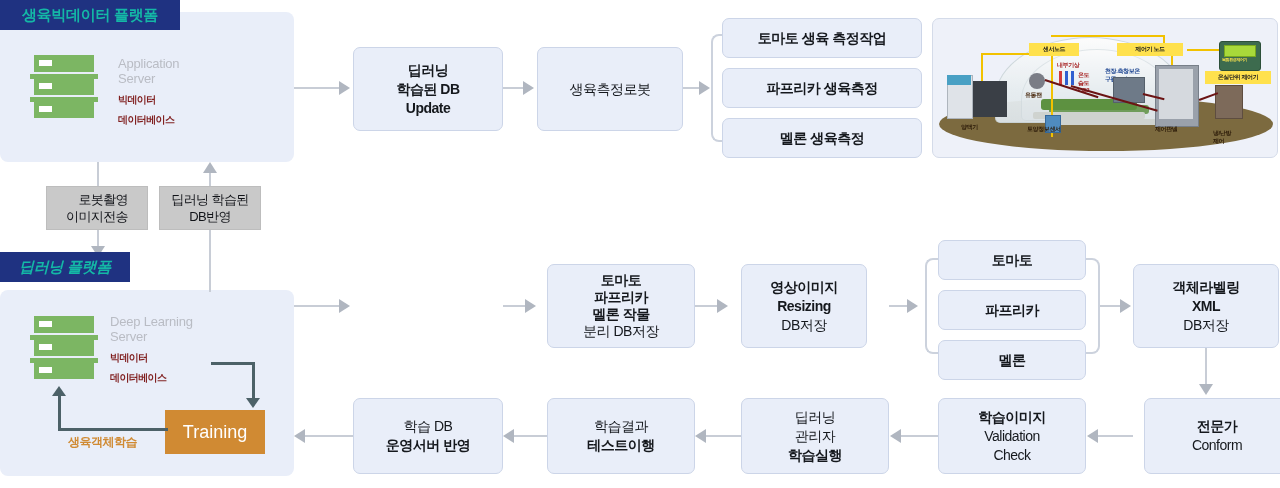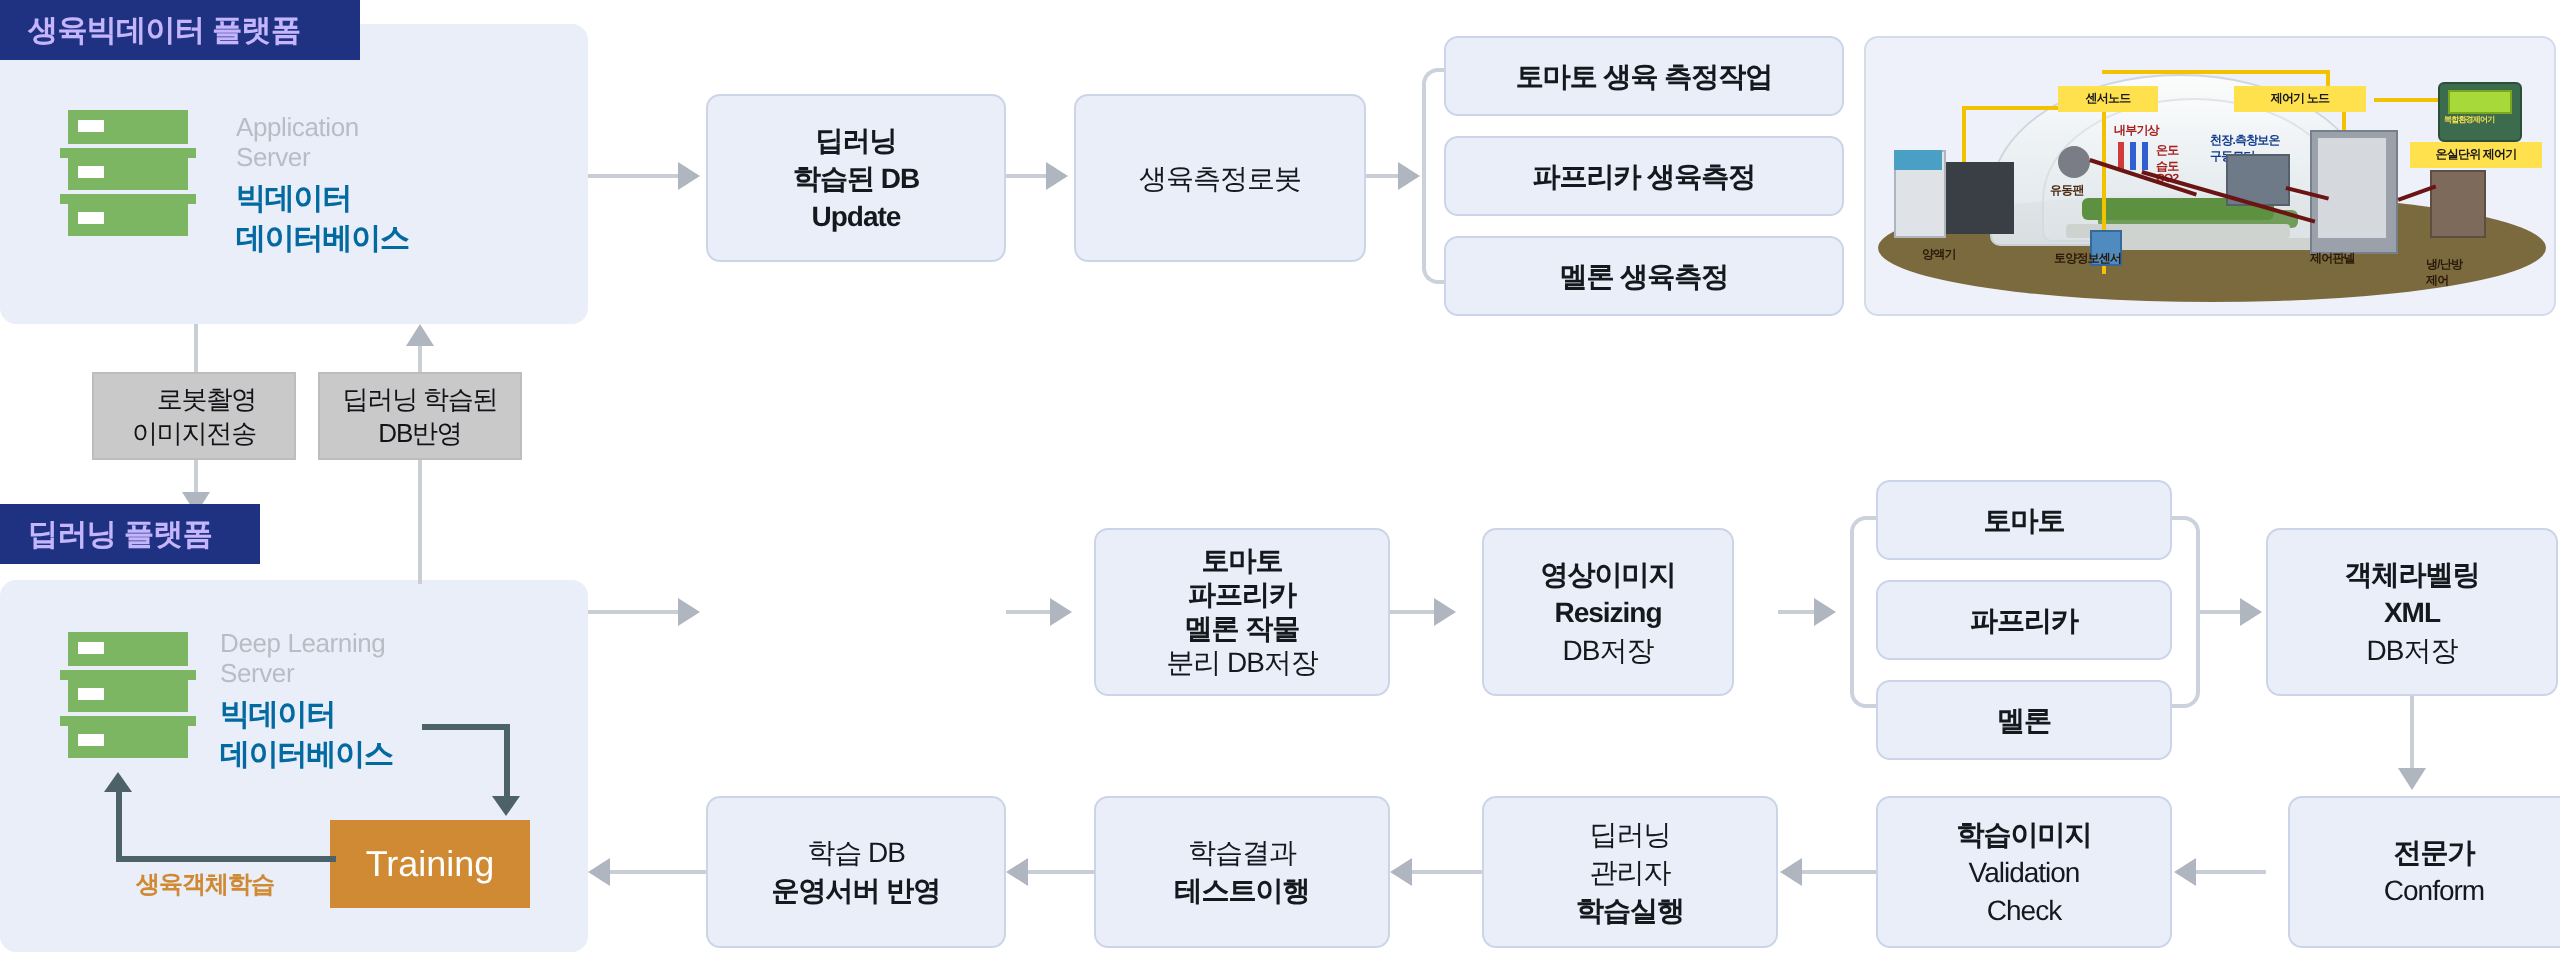--- a/index.html
+++ b/index.html
@@ -21,27 +21,27 @@
   
   .platform-panel {
     position: absolute;
     background: #e9eef9;
     border-radius: 8px;
     box-sizing: border-box;
   }
   .platform-header {
     position: absolute;
     background: #1f3281;
-    color: #c4b5fd;
+    color: #14b8a6;
     font-weight: bold;
     font-size: 15px;
     letter-spacing: -0.3px;
     display: flex;
     align-items: center;
-    justify-content: flex-start;
+    justify-content: center;
     padding: 0 14px;
     box-sizing: border-box;
     z-index: 5;
   }
 
   
   .server-icon {
     position: absolute;
     width: 68px;
     height: 64px;
@@ -73,22 +73,22 @@
   .server-label-sub {
     position: absolute;
     color: #b9bcc4;
     font-size: 13px;
     line-height: 15px;
     letter-spacing: -0.2px;
     white-space: pre-line;
   }
   .server-label-main {
     position: absolute;
-    color: #0369a1;
-    font-size: 15px;
+    color: #7f1d1d;
+    font-size: 10px;
     font-weight: bold;
     line-height: 20px;
     letter-spacing: -0.6px;
     white-space: pre-line;
   }
 
   
   .training-box {
     position: absolute;
     background: #d08a33;
@@ -284,21 +284,21 @@
     <div class="rack" style="top:46px;">
         <div class="led"></div>
       </div>
   </div>
   <div class="server-label-sub" style="left:118px; top:56px;">Application
 Server</div>
   <div class="server-label-main" style="left:118px; top:90px;">빅데이터
 데이터베이스</div>
 
   <div class="platform-panel" style="left:0px; top:290px; width:294px; height:186px;"></div>
-  <div class="platform-header" style="left:0px; top:252px; width:130px; height:30px;">
+  <div class="platform-header" style="left:0px; top:252px; width:130px; height:30px;font-style:italic;">
     <span>딥러닝 플랫폼</span>
   </div>
 
   <div class="server-icon" style="left:30px; top:316px;">
     <div class="rack" style="top:0px;">
         <div class="led"></div>
       </div>
     <div class="ear" style="top:19px;"></div>
     <div class="rack" style="top:23px;">
         <div class="led"></div>

